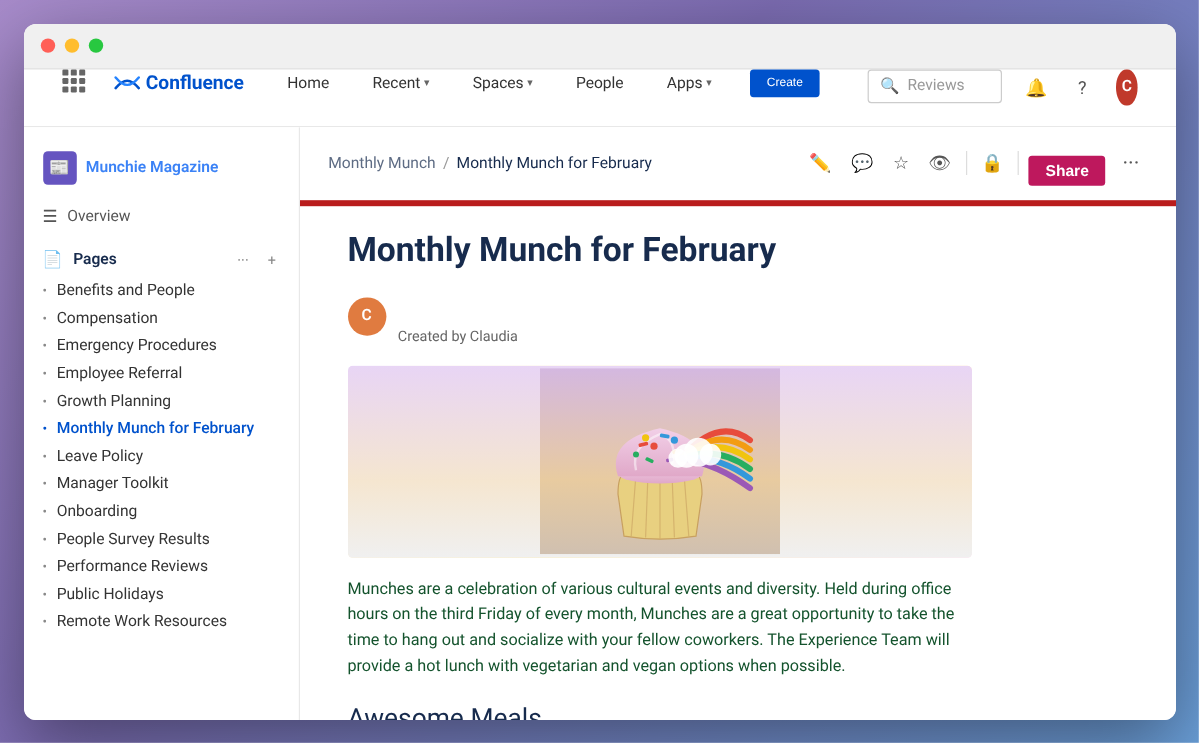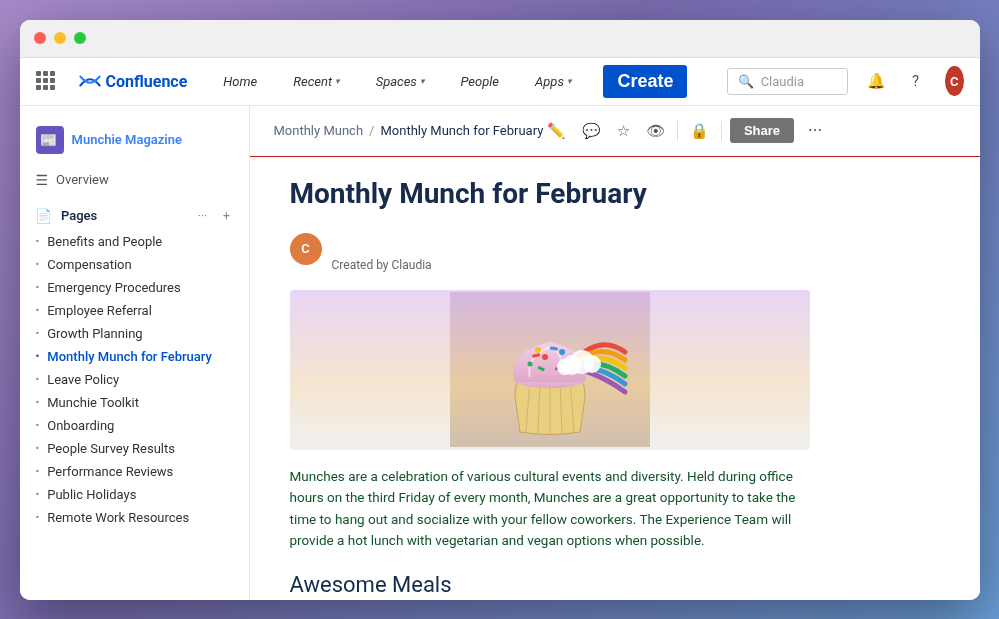--- a/index.html
+++ b/index.html
@@ -38,22 +38,22 @@
     }
     .tl-red { background: #ff5f57; }
     .tl-yellow { background: #ffbd2e; }
     .tl-green { background: #28c840; }
 
     
     .topnav {
       background: #fff;
       height: 48px;
       display: flex;
-      align-items: center;
-      padding: 0 16px;
+      align-items: flex-start;
+      padding: 0 32px;
       border-bottom: 1px solid #e8e8e8;
       flex-shrink: 0;
       gap: 20px;
     }
     .nav-grid-icon {
       width: 20px; height: 20px;
       display: grid;
       grid-template-columns: repeat(3,5px);
       grid-template-rows: repeat(3,5px);
       gap: 2px;
@@ -78,31 +78,30 @@
     }
     .nav-item {
       font-size: 13px;
       color: #333;
       padding: 4px 8px;
       cursor: pointer;
       display: flex;
       align-items: center;
       gap: 3px;
       border-radius: 3px;
-      font-style: italic;
     }
     .chevron { font-size: 9px; color: #666; }
     .nav-create-btn {
       background: #0052cc;
       color: #fff;
       border: none;
       border-radius: 3px;
       padding: 6px 14px;
-      font-size: 18px;
-      font-weight: 700;
+      font-size: 10px;
+      font-weight: 400;
       cursor: pointer;
       margin-left: 4px;
     }
     .nav-spacer { flex: 1; }
     .nav-search {
       border: 1px solid #ccc;
       border-radius: 3px;
       padding: 5px 10px;
       font-size: 13px;
       width: 180px;
@@ -222,21 +221,22 @@
     
     .main-content {
       flex: 1;
       overflow-y: auto;
       background: #fff;
     }
     .breadcrumb-bar {
       padding: 12px 24px;
       display: flex;
       align-items: center;
-      border-bottom: 1px solid #b91c1c;
+      justify-content: space-between;
+      border-bottom: 5px solid #b91c1c;
     }
     .breadcrumb {
       display: flex;
       align-items: center;
       gap: 6px;
       font-size: 13px;
       color: #5e6c84;
     }
     .breadcrumb a { color: #5e6c84; text-decoration: none; cursor: pointer; }
     .breadcrumb-sep { color: #999; }
@@ -251,28 +251,29 @@
       font-size: 15px;
       cursor: pointer;
       padding: 4px;
       border-radius: 3px;
     }
     .toolbar-divider {
       width: 1px; height: 20px;
       background: #ddd;
     }
     .share-btn {
-      background: #737373;
+      background: #be185d;
       color: #fff;
       border: none;
       border-radius: 3px;
       padding: 5px 14px;
       font-size: 13px;
       font-weight: 600;
       cursor: pointer;
+      margin-top: 12px;
     }
     .more-btn {
       color: #555;
       font-size: 18px;
       cursor: pointer;
       padding: 2px 6px;
       border-radius: 3px;
     }
 
     .page-body {
@@ -399,21 +400,21 @@
     <div class="nav-item">
       <span>Apps</span>
       <span class="chevron">▾</span>
     </div>
     <button class="nav-create-btn">Create</button>
 
     <div class="nav-spacer"></div>
 
     <div class="nav-search">
       <span style="color:#999;font-size:13px;">🔍</span>
-      <span style="color:#999;font-size:13px;">Claudia</span>
+      <span style="color:#999;font-size:13px;">Reviews</span>
     </div>
 
     <div class="nav-icon-btn">🔔</div>
     <div class="nav-icon-btn">?</div>
     <div class="avatar-btn">C</div>
   </div>
 
   <div class="content-area">
 
     <div class="sidebar">
@@ -463,21 +464,21 @@
           <div class="sidebar-page-item active">
             <span class="sidebar-bullet" style="color:#0052cc;">•</span>
             <span>Monthly Munch for February</span>
           </div>
           <div class="sidebar-page-item">
             <span class="sidebar-bullet">•</span>
             <span>Leave Policy</span>
           </div>
           <div class="sidebar-page-item">
             <span class="sidebar-bullet">•</span>
-            <span>Munchie Toolkit</span>
+            <span>Manager Toolkit</span>
           </div>
           <div class="sidebar-page-item">
             <span class="sidebar-bullet">•</span>
             <span>Onboarding</span>
           </div>
           <div class="sidebar-page-item">
             <span class="sidebar-bullet">•</span>
             <span>People Survey Results</span>
           </div>
           <div class="sidebar-page-item">

